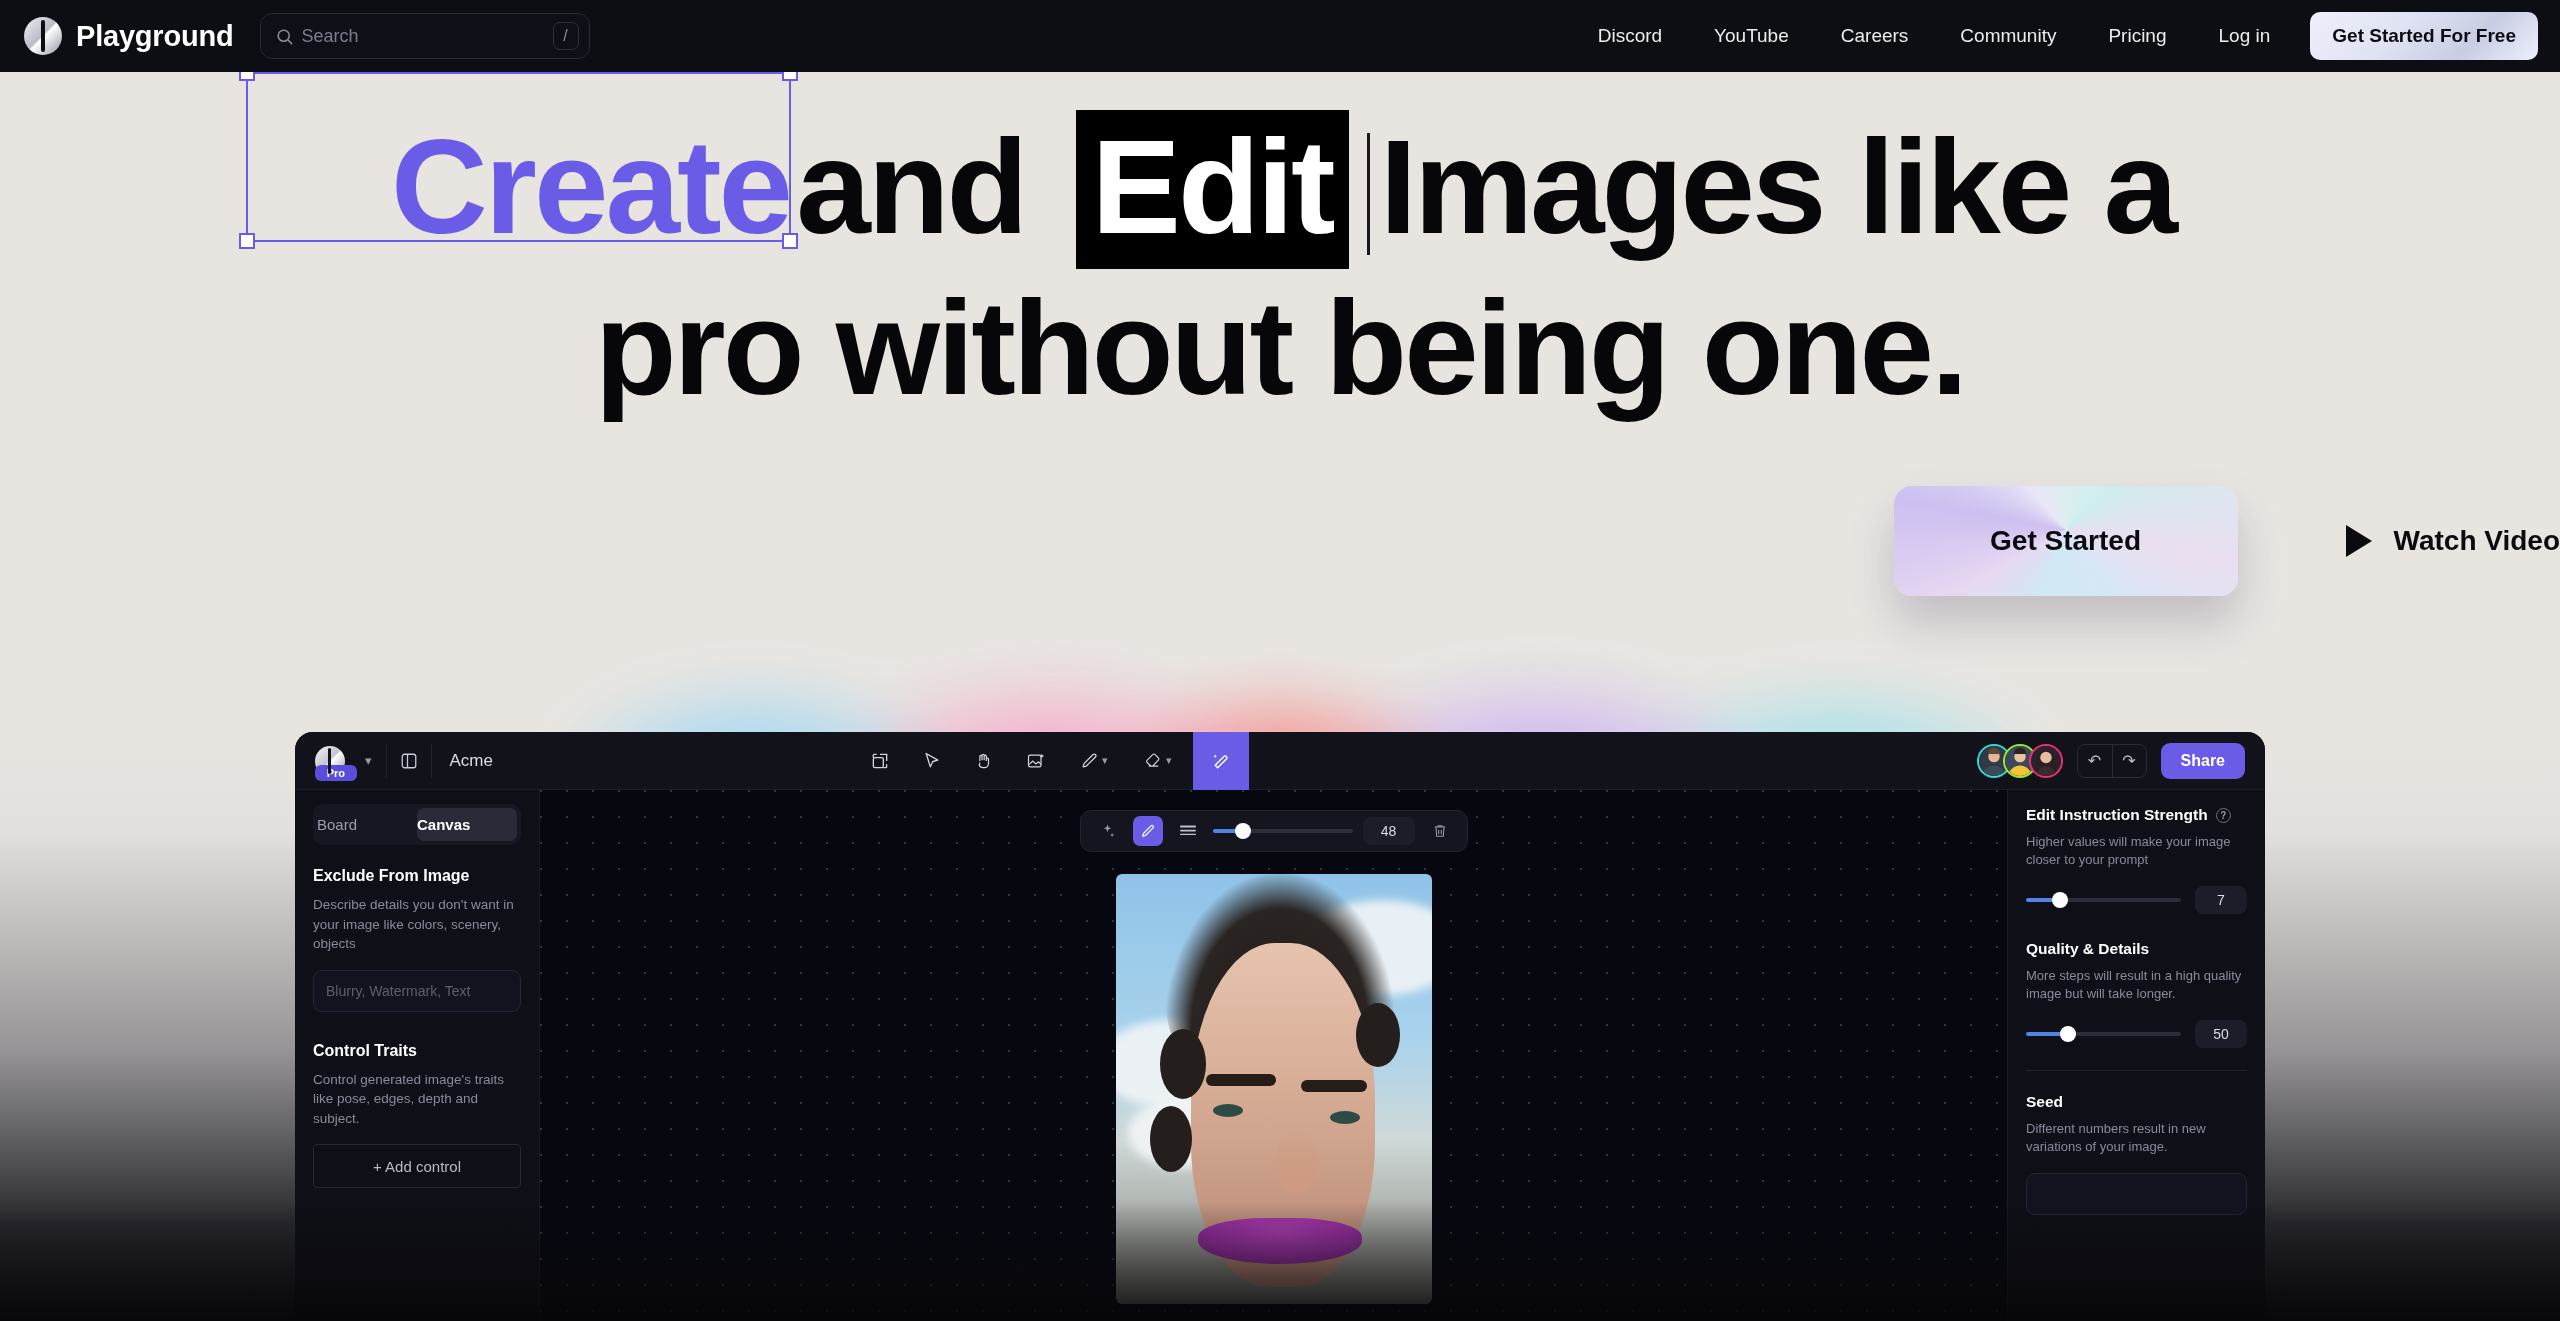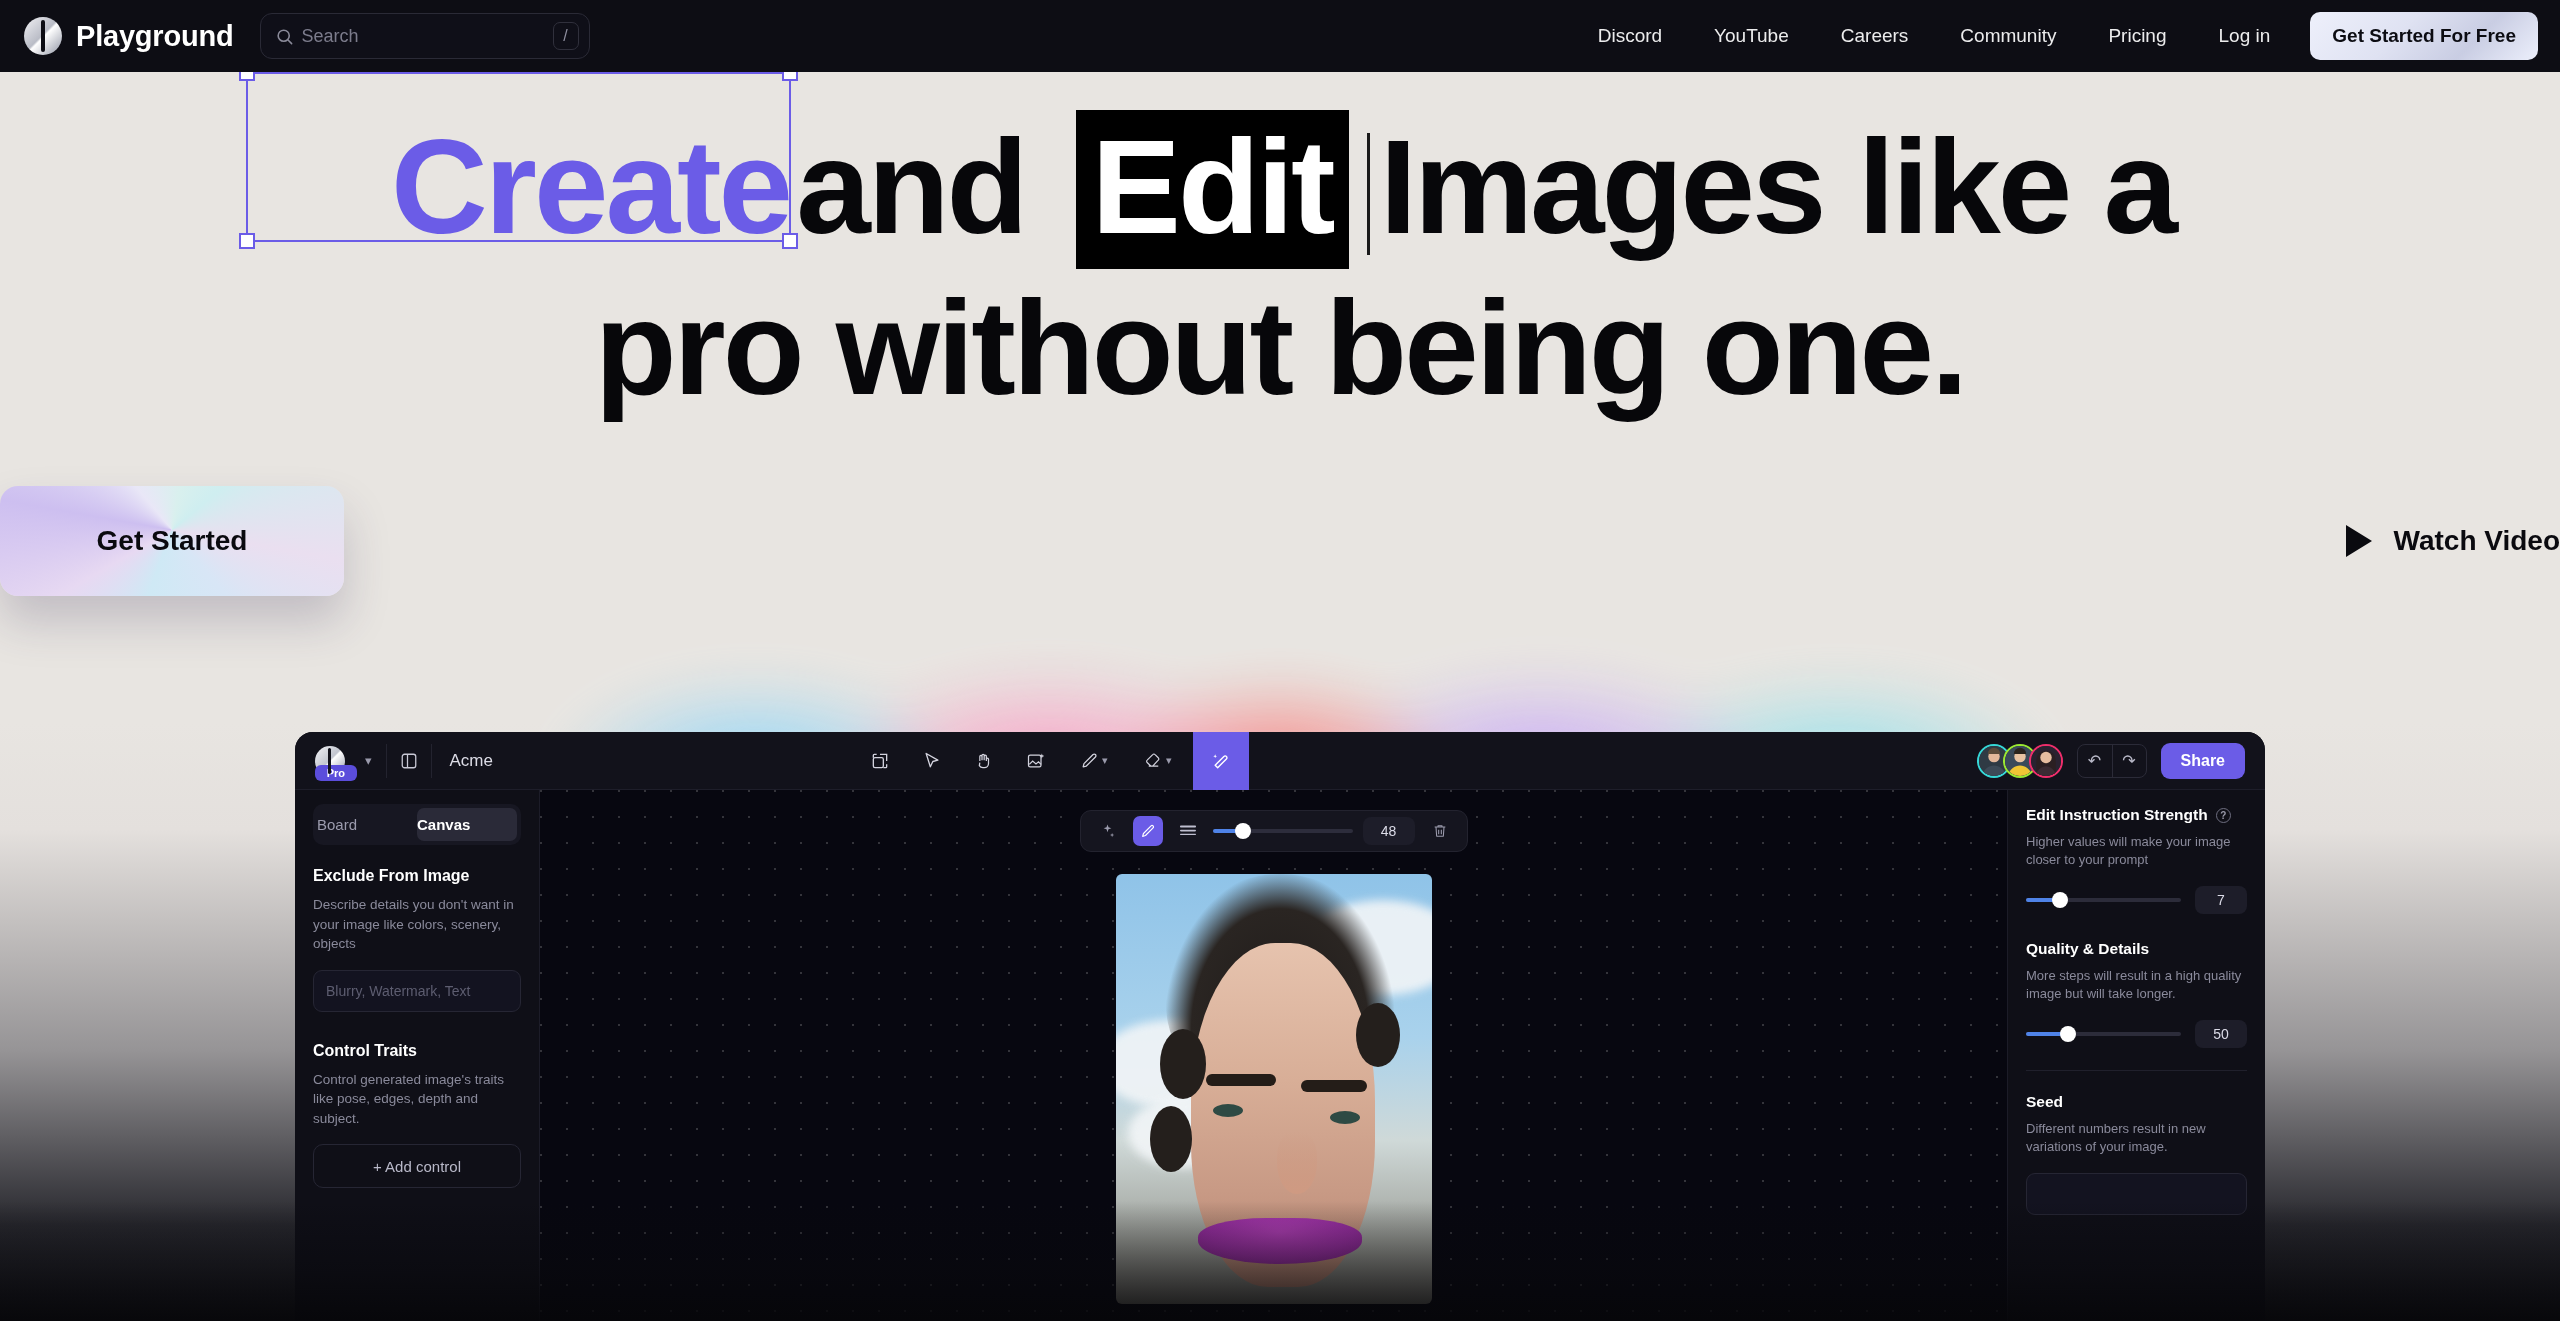--- a/index.html
+++ b/index.html
@@ -119,21 +119,21 @@
   .handle {
     position: absolute; width: 16px; height: 16px; background:#fff;
     border: 2px solid #6b5ce7;
   }
   .h-tl { left:-9px; top:-9px; } .h-tr { right:-9px; top:-9px; }
   .h-bl { left:-9px; bottom:-9px; } .h-br { right:-9px; bottom:-9px; }
 
   
   .cta-row {
     position:absolute; top: 486px; left: 0; width: 2560px;
-    display:flex; align-items:center; justify-content:space-between; gap: 52px; z-index: 12;
+    display:flex; align-items:center; justify-content:flex-end; gap: 108px; z-index: 12;
   }
   .btn-get-started {
     width: 344px; height: 110px; border-radius: 18px;
     background:
       conic-gradient(from 200deg at 50% 40%,
         #cfe9f5 0deg, #e7d9f2 40deg, #cdbff0 80deg, #e9e7f7 120deg,
         #d9f0ee 170deg, #cfeef0 210deg, #eadff0 260deg, #d8e6f6 300deg, #cfe9f5 360deg);
     box-shadow: 0 26px 46px rgba(60,50,90,.22);
     display:flex; align-items:center; justify-content:center;
     color:#0a0a0f; font-size: 28px; font-weight:700;
@@ -213,21 +213,21 @@
   .sec-title { color:#fff; font-size:16px; font-weight:700; margin-bottom: 10px; }
   .sec-desc { color:#8a8a9b; font-size:13.5px; line-height:1.45; margin-bottom: 16px; }
   .text-input {
     width:100%; height: 42px; border:1px solid #262634; border-radius:9px;
     background:#131320; color:#cfcfdd; font-size:14px; padding: 0 12px;
     outline:none; font-family:inherit;
   }
   .text-input::placeholder { color:#5d5d70; }
   .sec-gap { height: 30px; }
   .add-btn {
-    width:100%; height: 44px; border:1px solid #262634; border-radius:10px;
+    width:100%; height: 44px; border:1px solid #262634; border-radius:4px;
     background:transparent; color:#b9b9c9; font-size:15px; font-family:inherit;
     display:flex; align-items:center; justify-content:center; gap:8px;
   }
 
   
   .canvas-area {
     flex:1; position:relative; min-width:0;
     background:
       radial-gradient(circle at 1px 1px, rgba(255,255,255,.18) 1px, transparent 1.4px) 0 0/26px 26px,
       #070710;

